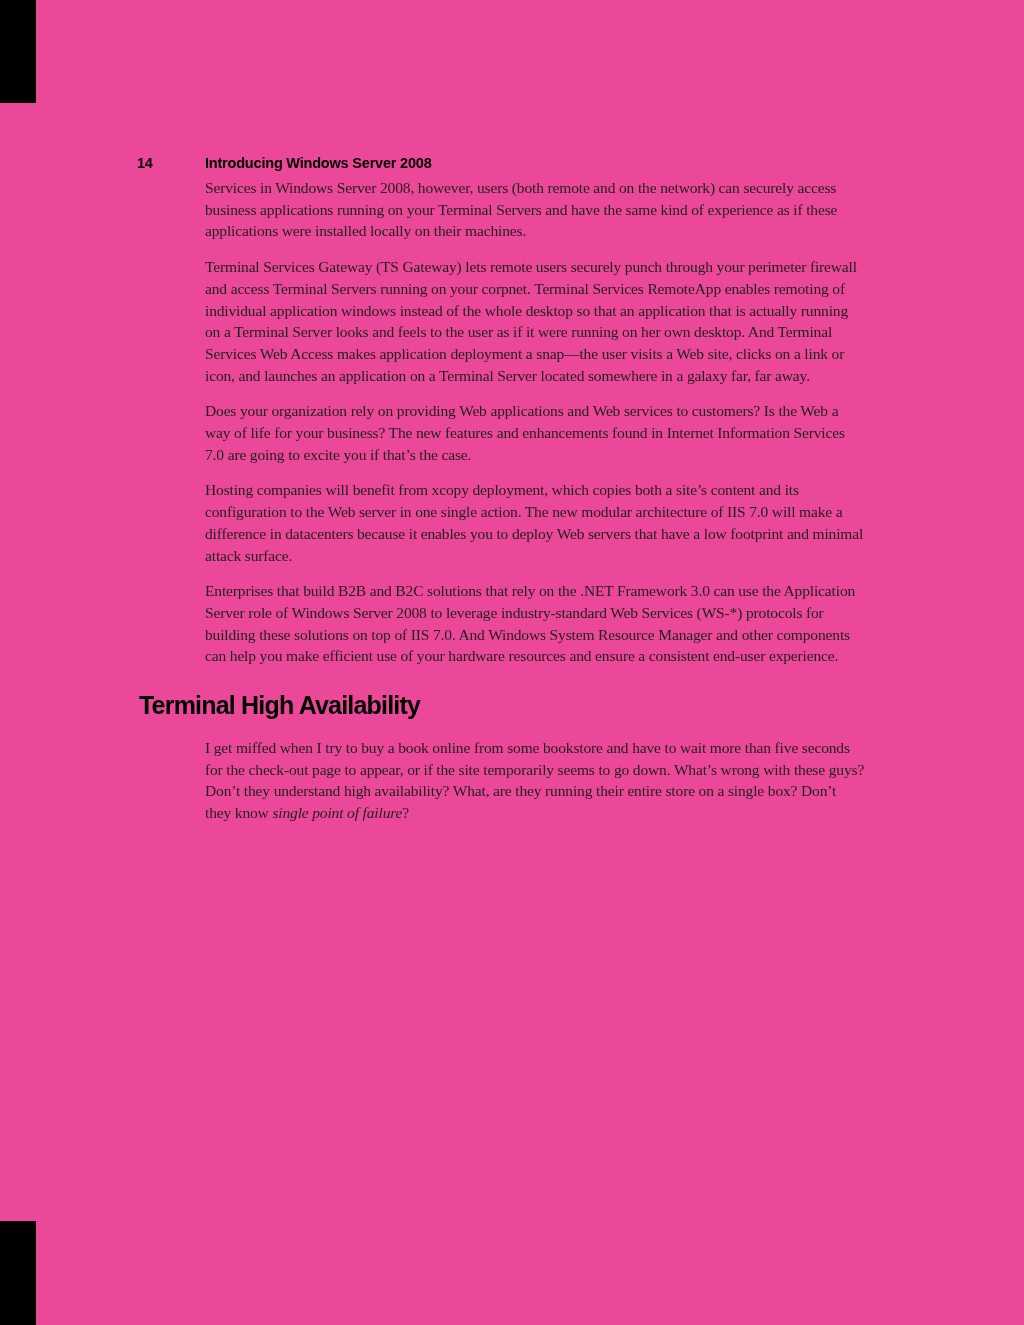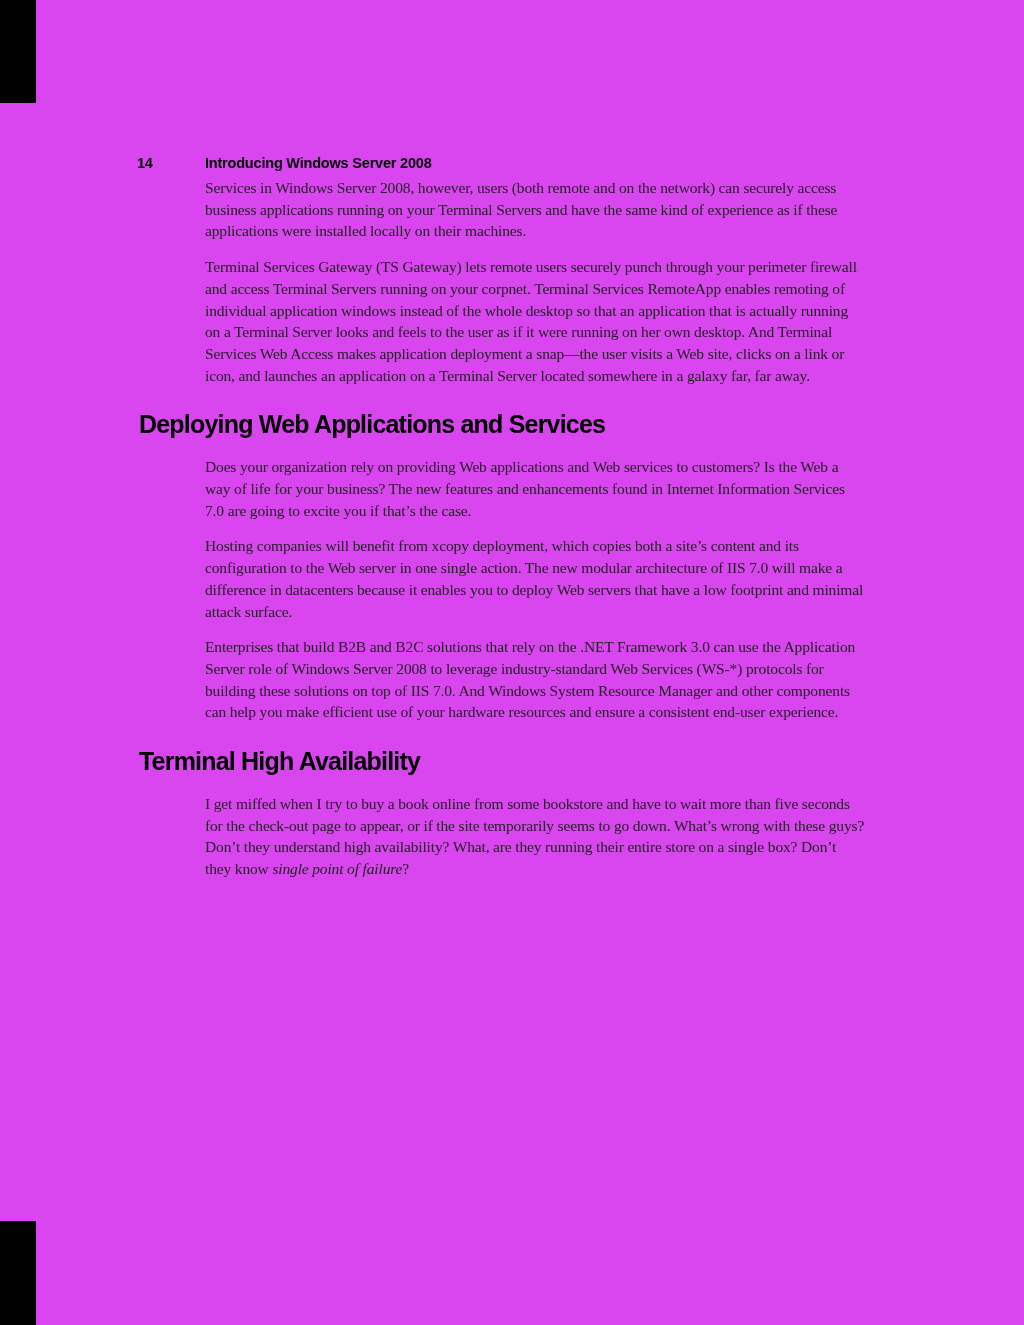--- a/index.html
+++ b/index.html
@@ -4,21 +4,21 @@
 <style>
   html, body {
     margin: 0;
     padding: 0;
     background: #ffffff;
   }
   .page {
     position: relative;
     width: 1024px;
     height: 1325px;
-    background: #d946ef;
+    background: #ec4899;
     overflow: hidden;
     font-family: "Liberation Serif", "DejaVu Serif", serif;
   }
   
   .edge-tab {
     position: absolute;
     left: 0;
     width: 36px;
     background: #000000;
   }
@@ -86,21 +86,20 @@
   <header class="running-header">
     <span class="page-number">14</span>
     <span class="running-title">Introducing Windows Server 2008</span>
   </header>
 
   <main class="body-column">
 
     <p>Services in Windows Server 2008, however, users (both remote and on the network) can securely access business applications running on your Terminal Servers and have the same kind of experience as if these applications were installed locally on their machines.</p>
     <p>Terminal Services Gateway (TS Gateway) lets remote users securely punch through your perimeter firewall and access Terminal Servers running on your corpnet. Terminal Services RemoteApp enables remoting of individual application windows instead of the whole desktop so that an application that is actually running on a Terminal Server looks and feels to the user as if it were running on her own desktop. And Terminal Services Web Access makes application deployment a snap—the user visits a Web site, clicks on a link or icon, and launches an application on a Terminal Server located somewhere in a galaxy far, far away.</p>
 
-    <h1 class="section-heading">Deploying Web Applications and Services</h1>
 
     <p>Does your organization rely on providing Web applications and Web services to customers? Is the Web a way of life for your business? The new features and enhancements found in Internet Information Services 7.0 are going to excite you if that’s the case.</p>
     <p>Hosting companies will benefit from xcopy deployment, which copies both a site’s content and its configuration to the Web server in one single action. The new modular architecture of IIS 7.0 will make a difference in datacenters because it enables you to deploy Web servers that have a low footprint and minimal attack surface.</p>
     <p>Enterprises that build B2B and B2C solutions that rely on the .NET Framework 3.0 can use the Application Server role of Windows Server 2008 to leverage industry-standard Web Services (WS-*) protocols for building these solutions on top of IIS 7.0. And Windows System Resource Manager and other components can help you make efficient use of your hardware resources and ensure a consistent end-user experience.</p>
 
     <h1 class="section-heading">Terminal High Availability</h1>
 
     <p><span>I get miffed when I try to buy a book online from some bookstore and have to wait more than five seconds for the check-out page to appear, or if the site temporarily seems to go down. What’s wrong with these guys? Don’t they understand high availability? What, are they running their entire store on a single box? Don’t they know </span><em class="italic-phrase">single point of failure</em><span>?</span></p>
 
   </main>

